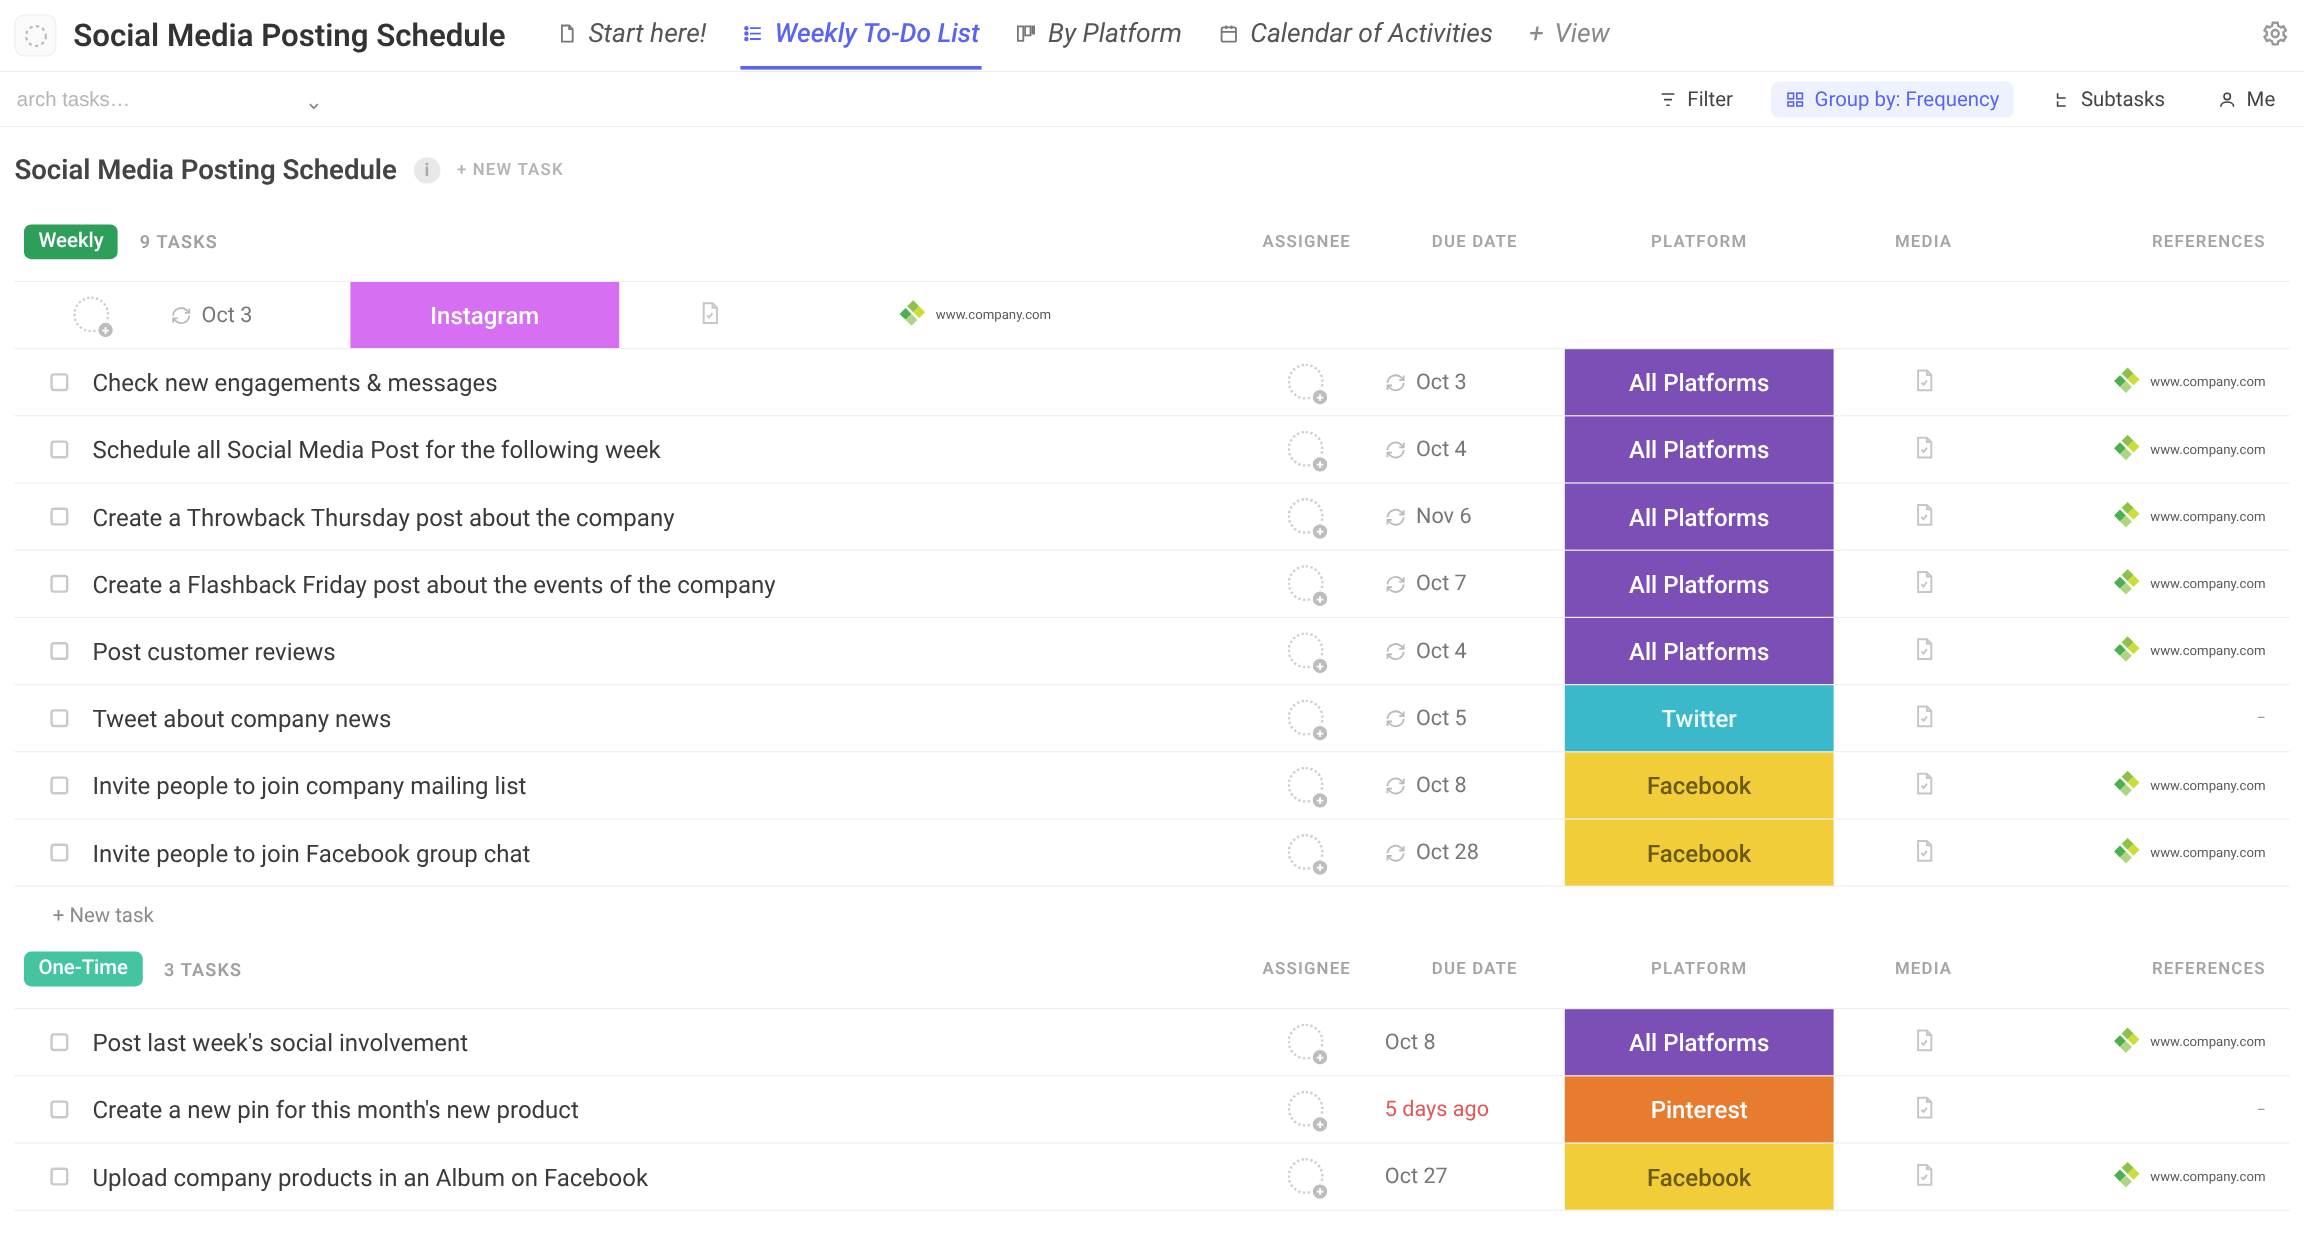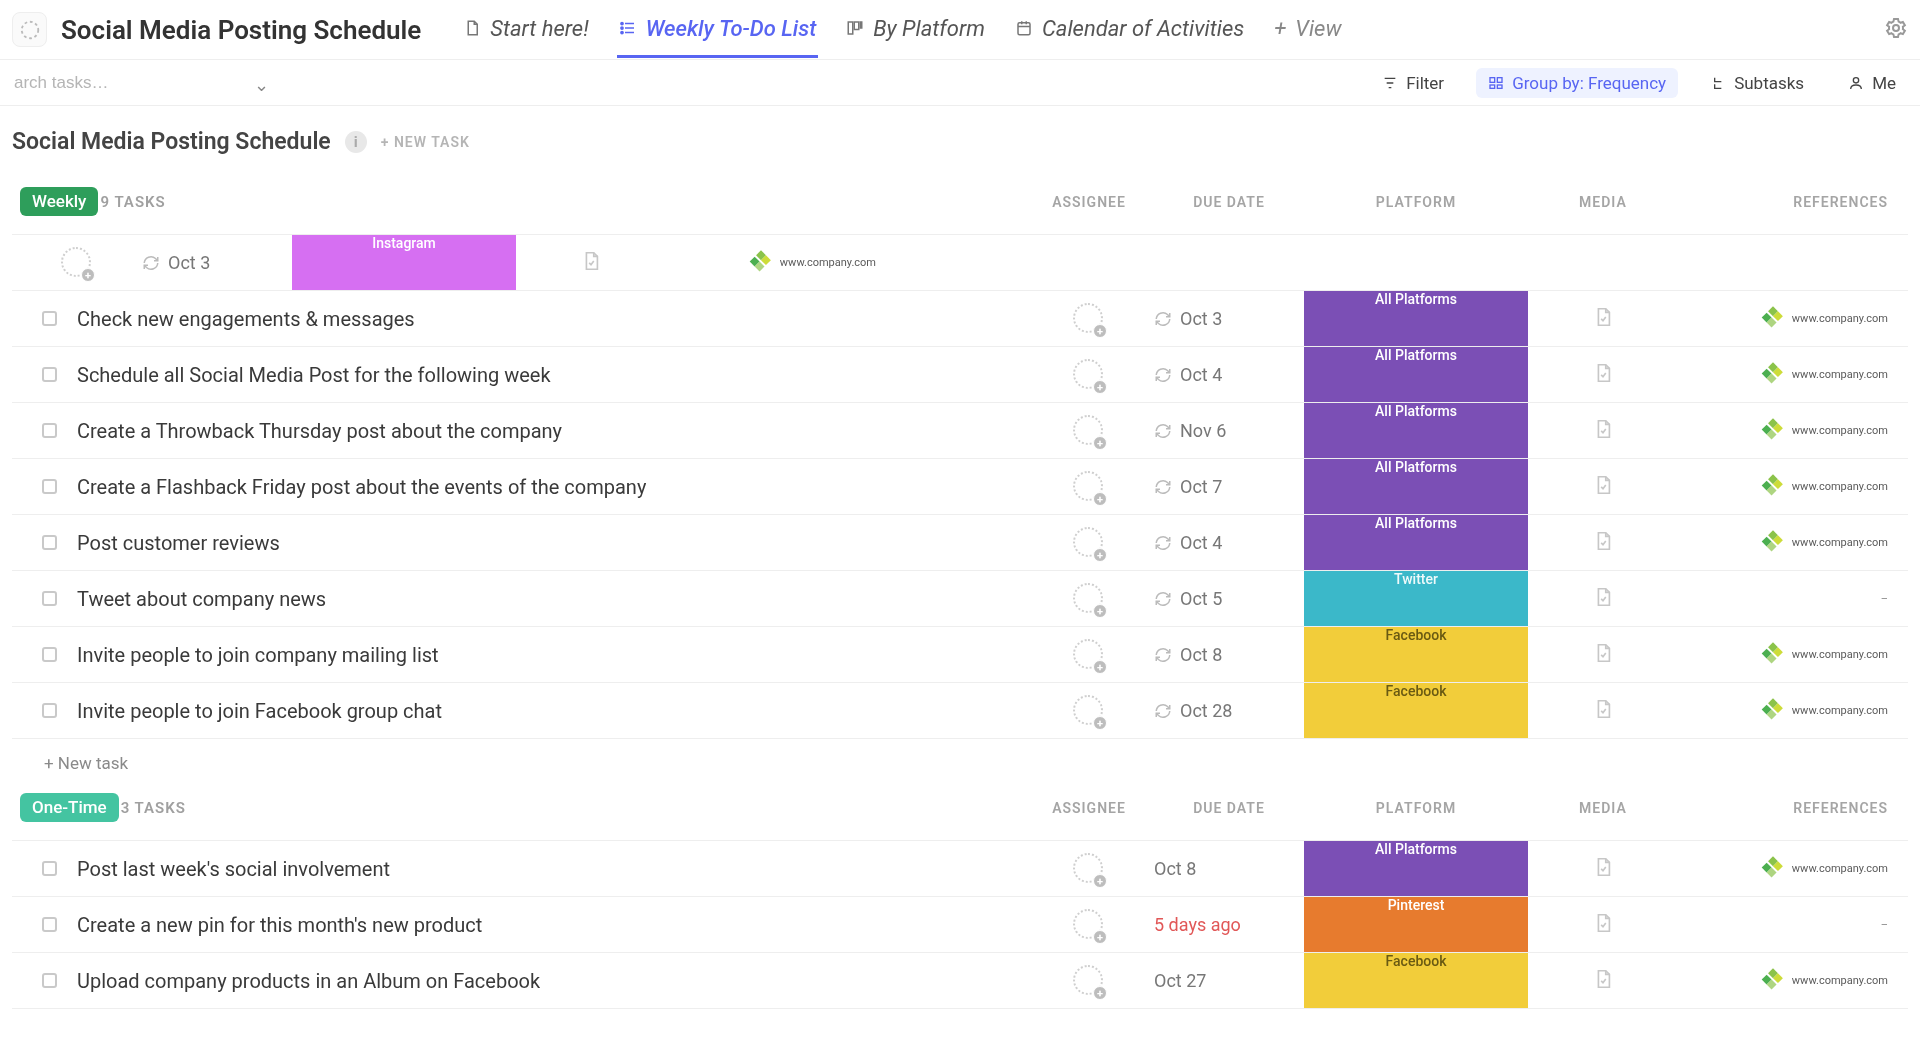--- a/index.html
+++ b/index.html
@@ -24,41 +24,41 @@
   .pill-group.active { background:#eef2ff; color:#5865f2;}
   .list-title-row { display:flex; align-items:center; gap:14px; padding:22px 12px 12px 12px;}
   .list-title { font-size:23px; font-weight:600; color:#444;}
   .info-circle { width:22px; height:22px; border-radius:50%; background:#e8e8e8; color:#aaa; display:inline-flex; align-items:center; justify-content:center; font-size:15px; font-weight:700;}
   .new-task-link { color:#b5b5b5; font-size:14px; letter-spacing:1px; font-weight:600; cursor:pointer;}
   .section { padding: 20px 12px 0 12px; }
   .section-header { display:flex; align-items:center;}
   .badge { color:#fff; padding:4px 12px 5px 12px; border-radius:6px; font-size:17px; font-weight:500; margin-left:8px;}
   .badge.green { background:#2e9e5b;}
   .badge.teal { background:#44c4a1;}
-  .task-count { color:#a0a0a0; font-size:15px; letter-spacing:1px; font-weight:600; margin-left:2px;}
+  .task-count { color:#a0a0a0; font-size:15px; letter-spacing:1px; font-weight:600; margin-left:18px;}
   .cols { margin-left:auto; display:flex;}
   .col-h { text-align:center; color:#a5a5a5; font-size:14px; font-weight:600; letter-spacing:1px;}
   .col-assignee { width:130px;}
   .col-due { width:150px;}
   .col-platform { width:224px;}
   .col-media { width:150px;}
   .col-ref { width:230px; text-align:right; padding-right:20px;}
   .tasks { margin-top:18px; border-top:1px solid #eee;}
   .row { height:56px; display:flex; align-items:center; border-bottom:1px solid #eee;}
   .row-left { display:flex; align-items:center; width: calc(100% - 884px); padding-left:30px; gap:20px; min-width:0;}
   .status-sq { width:15px; height:15px; border:2px solid #c9c9c9; border-radius:3px; flex:none;}
   .task-name { font-size:20px; color:#3a3a3a; white-space:nowrap; overflow:hidden; text-overflow:ellipsis;}
   .assignee-cell { width:130px; display:flex; justify-content:center;}
   .avatar-ph { width:32px; height:32px; position:relative;}
   .avatar-ph .circ { width:30px; height:30px; border:2px dotted #cfcfcf; border-radius:50%; display:block;}
   .avatar-ph .plus { position:absolute; right:-2px; bottom:-3px; width:14px; height:14px; border-radius:50%; background:#bdbdbd; color:#fff; font-size:11px; line-height:14px; text-align:center; font-weight:700; border:1px solid #fff;}
   .due-cell { width:150px; display:flex; align-items:center; justify-content:flex-start; gap:8px; color:#777; font-size:18px;}
   .due-cell.overdue { color:#e15757;}
   .recur-icon { display:inline-flex; color:#bbb;}
-  .plat-cell { width:224px; height:100%; display:flex; align-items:flex-start; justify-content:center; color:#fff; font-size:14px; font-weight:500;}
+  .plat-cell { width:224px; height:100%; display:flex; align-items:center; justify-content:center; color:#fff; font-size:20px; font-weight:500;}
   .plat-Instagram     { background:#d66ff2;}
   .plat-All-Platforms { background:#7b4fb5;}
   .plat-Twitter       { background:#3bb8c9; color:#eef9fa;}
   .plat-Facebook      { background:#f2cd3a; color:#6a5a12;}
   .plat-Pinterest     { background:#e77b2e;}
   .media-cell { width:150px; display:flex; justify-content:center; color:#c7c7c7;}
   .media-cell svg { width:22px; height:24px;}
   .ref-cell { width:230px; display:flex; align-items:center; justify-content:flex-end; gap:10px; padding-right:20px; font-size:11px; color:#5a5a5a;}
   .ref-empty { color:#888;}
   .diamond { display:inline-flex; transform:rotate(45deg); }

